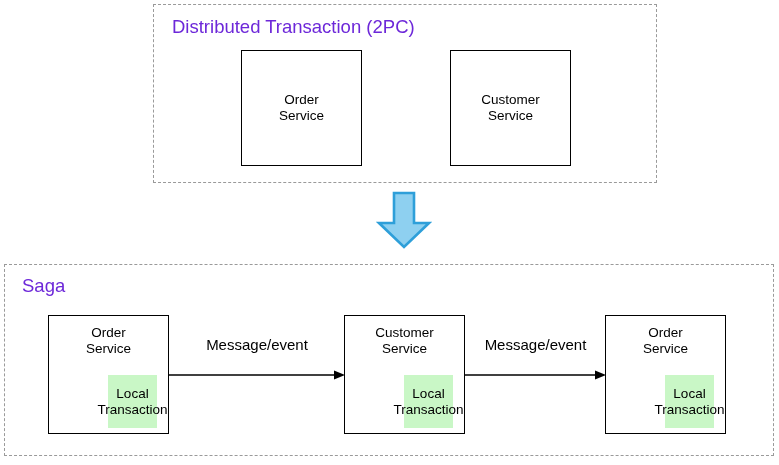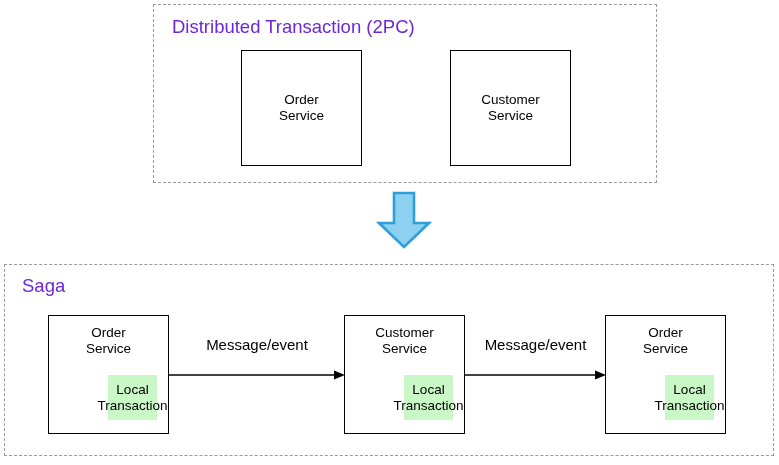--- a/index.html
+++ b/index.html
@@ -104,21 +104,21 @@
     font-size: 13.5px;
     line-height: 16px;
     text-align: center;
     white-space: pre-line;
   }
   .local-txn {
     position: absolute;
     left: 11px;
     right: 11px;
     top: 59px;
-    height: 45px;
+    height: 53px;
     background: #c9f7c6;
     display: flex;
     align-items: center;
     justify-content: center;
     font-size: 13.5px;
     line-height: 16px;
     text-align: center;
     white-space: pre-line;
     margin-left: 48px;
   }

